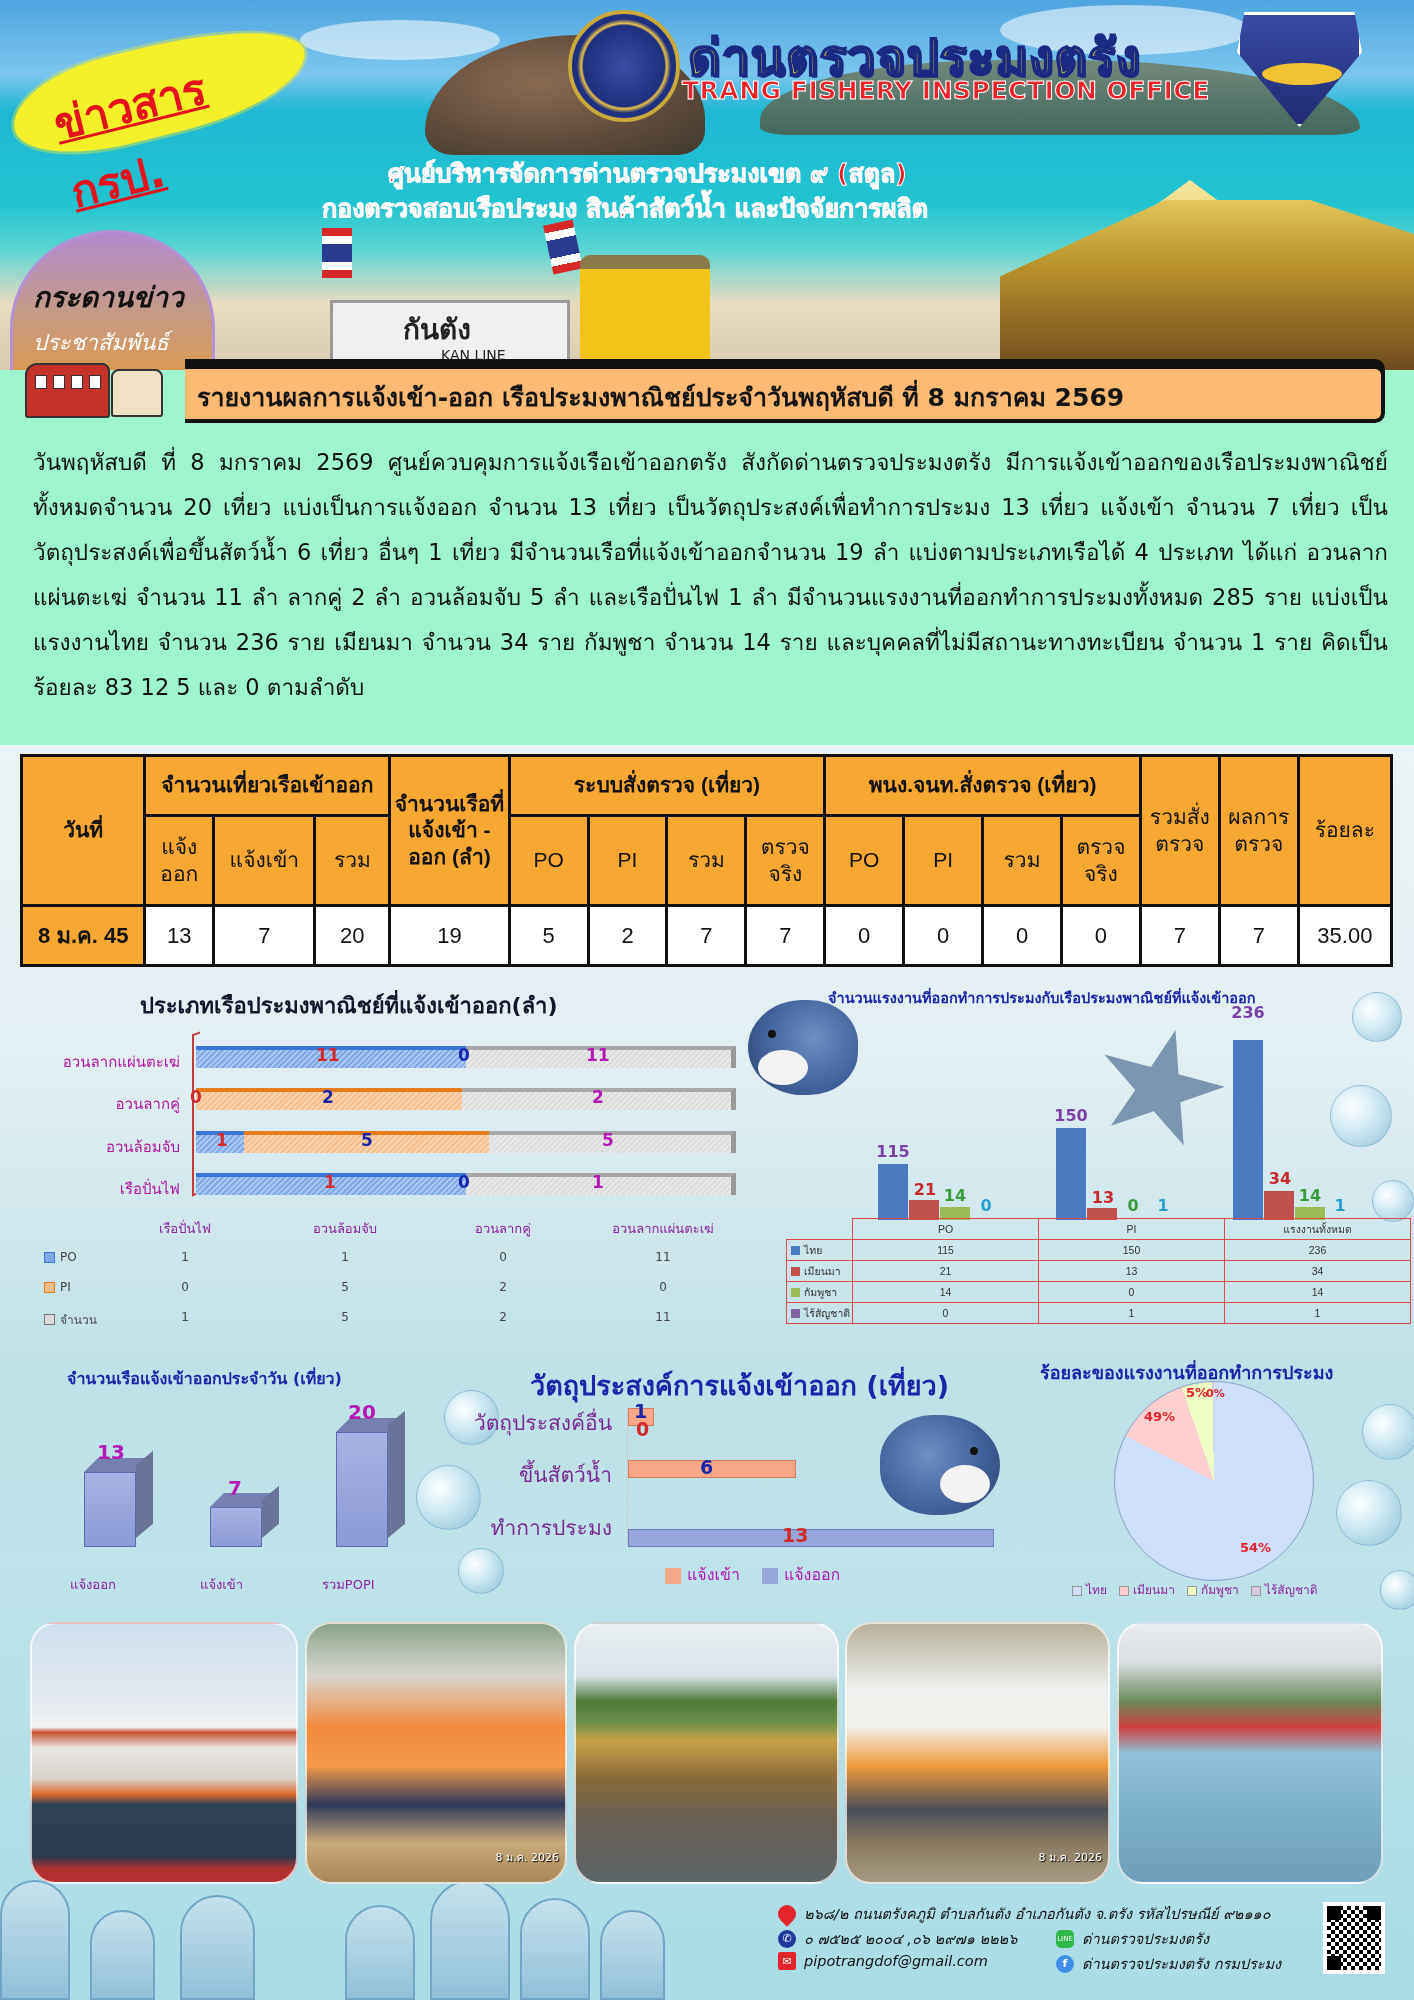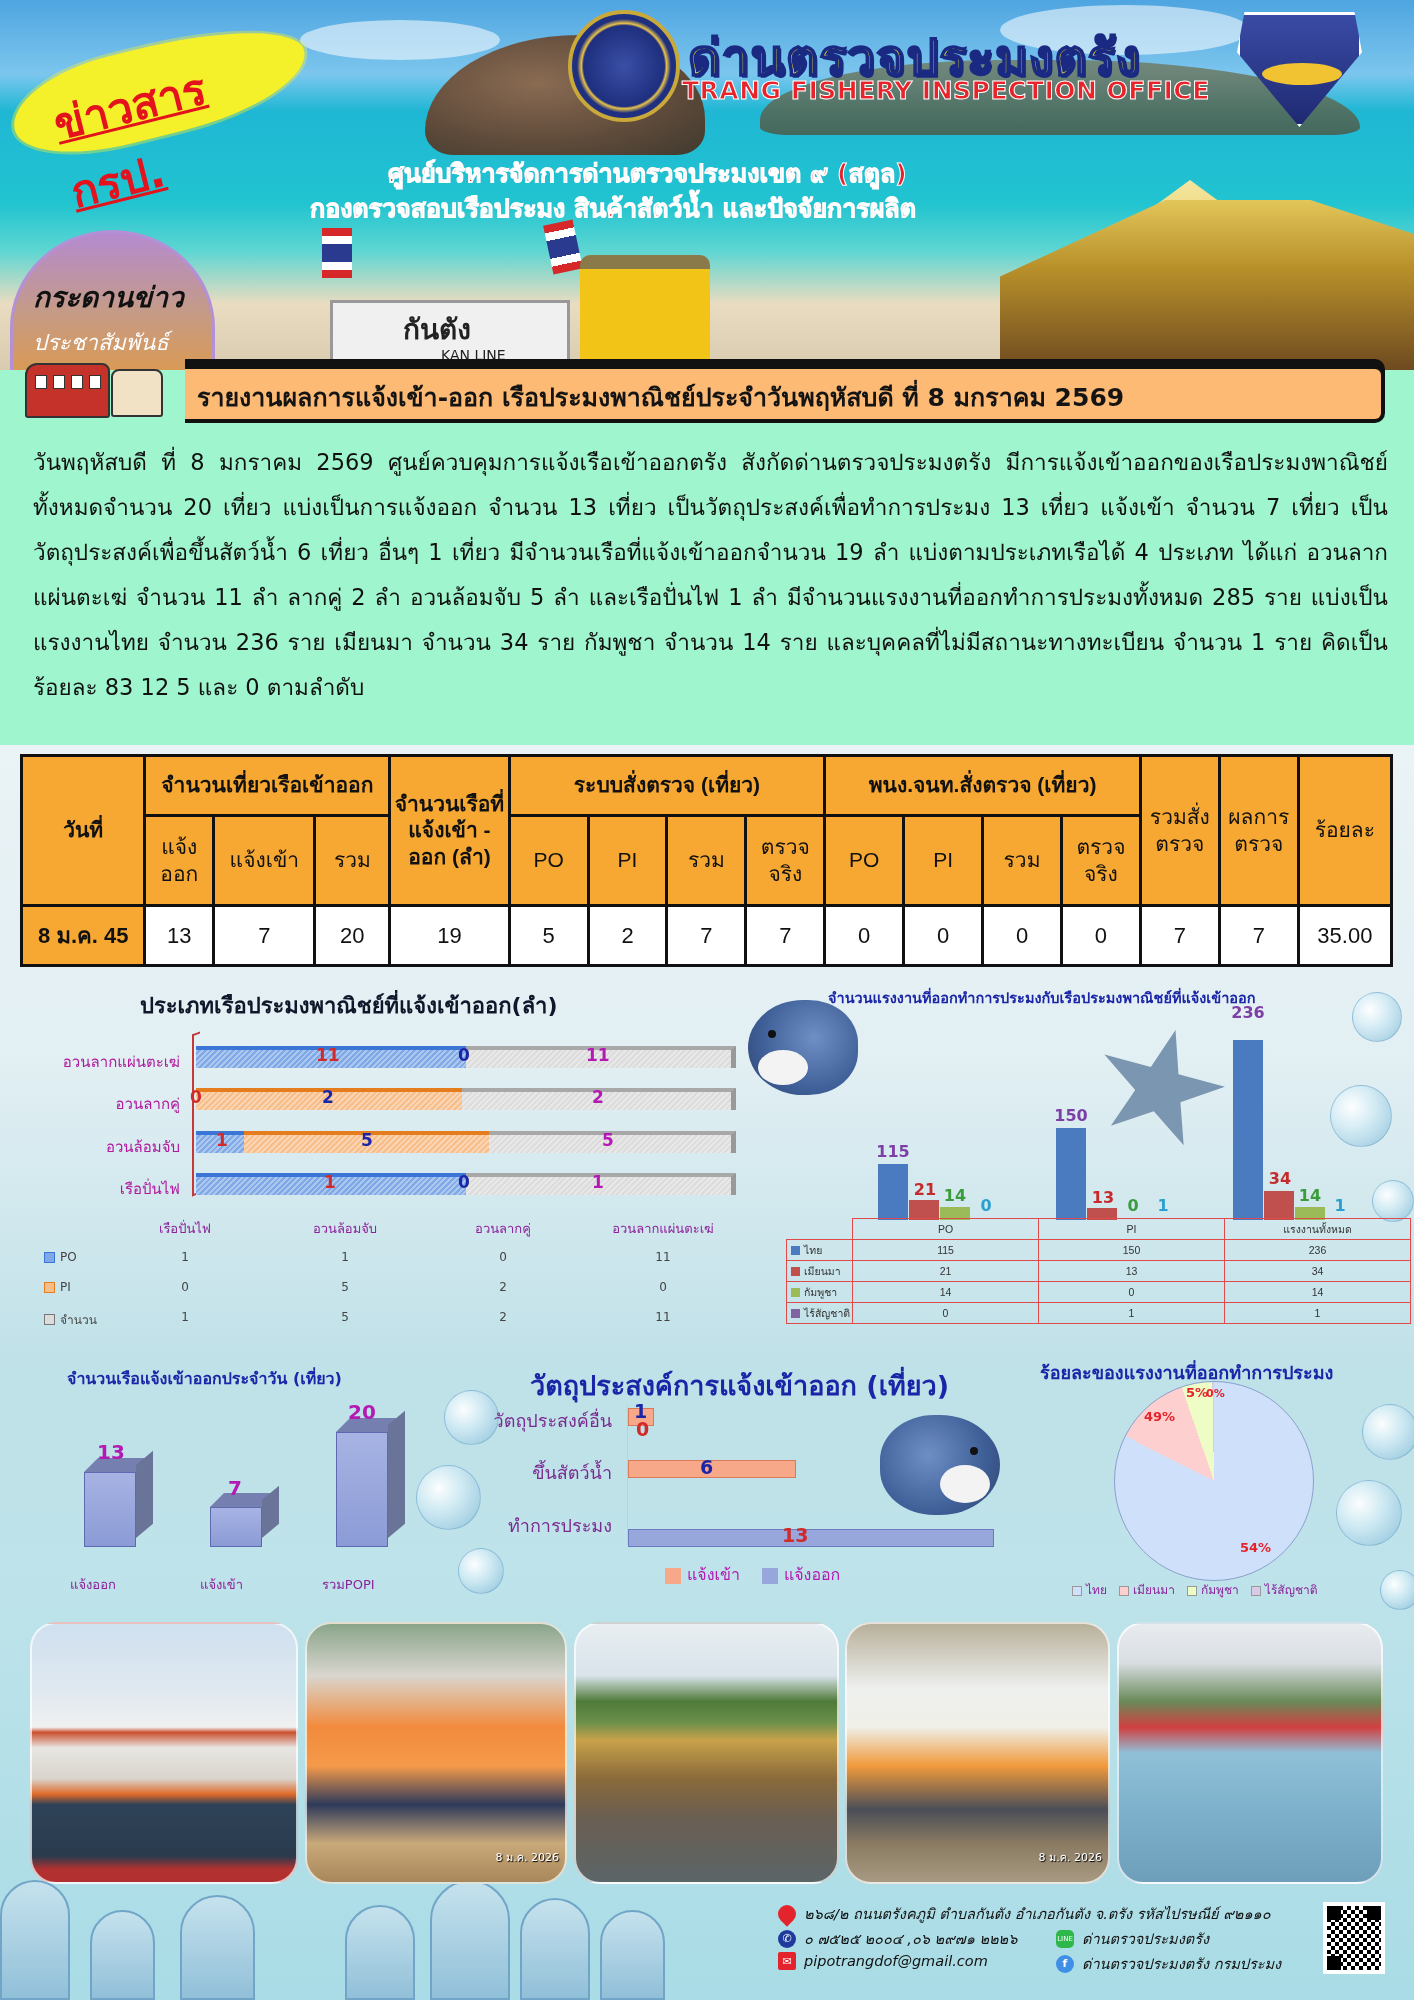--- a/index.html
+++ b/index.html
@@ -60,21 +60,21 @@
   }
   .title-en {
     position:absolute; left: 682px; top: 76px; font-size: 25px; font-weight: bold;
     color: #e8232a; -webkit-text-stroke: 1px #ffffff; letter-spacing: .5px;
   }
   .sub1, .sub2 {
     position:absolute; font-size: 25px; font-weight: bold; color: #e3242c;
     -webkit-text-stroke: 1px #ffffff; white-space: nowrap;
   }
   .sub1 { left: 388px; top: 153px; }
-  .sub2 { left: 310px; top: 188px; }
+  .sub2 { left: 322px; top: 188px; }
   .circle-badge {
     position:absolute; left: 10px; top: 230px; width: 205px; height: 140px;
     border-radius: 50% 50% 0 0 / 70% 70% 0 0;
     background: linear-gradient(180deg,#b48ad0 0%, #c49a8a 55%, #d99a55 100%);
     border: 3px solid #b490d6; border-bottom: none;
   }
   .circle-badge .l1 { position:absolute; left: 20px; top: 42px; font-size: 28px; font-style: italic; font-weight: bold; color:#111; }
   .circle-badge .l2 { position:absolute; left: 20px; top: 92px; font-size: 22px; font-style: italic; color:#fff; }
   .flag { position:absolute; width: 30px; height: 50px;
     background: linear-gradient(180deg,#d62828 0 16%, #fff 16% 32%, #2a3a8f 32% 68%, #fff 68% 84%, #d62828 84%); }
@@ -170,21 +170,21 @@
   .c3-title { position:absolute; left: 67px; top: 1366px; font-size: 16px; font-weight: bold; color:#1a25a8; }
   .c3-bar { position:absolute; width: 52px; background: linear-gradient(180deg,#a7b3e3,#8b9bd6); border: 1px solid #5d6ab0; }
   .c3-bar::before { content:""; position:absolute; left: -1px; top: -15px; width: 52px; height: 14px;
     background:#7580b0; transform: skewX(-45deg); transform-origin: bottom left; }
   .c3-bar::after { content:""; position:absolute; right: -18px; top: -8px; width: 17px; height: 100%;
     background:#6a7499; transform: skewY(-40deg); transform-origin: top left; }
   .c3-val { position:absolute; font-size: 20px; font-weight: bold; color: #b31ab3; }
   .c3-cat { position:absolute; font-size: 13px; color: #8c239a; }
   
   .c4-title { position:absolute; left: 530px; top: 1364px; font-size: 27px; font-weight: bold; color:#1a25a8; }
-  .c4-cat { position:absolute; width: 160px; text-align:right; font-size: 18px; color: #7a2a8f; }
+  .c4-cat { position:absolute; width: 160px; text-align:right; font-size: 21px; color: #7a2a8f; }
   .c4-axis { position:absolute; left: 627px; top: 1405px; width:1px; height: 140px; background:#ccc; }
   .c4-bar { position:absolute; height: 18px; }
   .c4-bar.in { background:#f7a889; border: 1px solid #d97a5a; }
   .c4-bar.out { background:#97a7dc; border: 1px solid #6a7bc0; }
   .c4-val { position:absolute; font-size: 19px; font-weight: bold; }
   .c4-legend { position:absolute; left: 665px; top: 1562px; display:flex; gap: 22px; font-size: 16px; color:#b31ab3; }
   .c4-legend .sw { display:inline-block; width: 16px; height: 16px; vertical-align: middle; margin-right: 6px; }
   
   .c5-title { position:absolute; left: 1040px; top: 1358px; font-size: 18px; font-weight: bold; color:#1a25a8; }
   .c5-pie {

